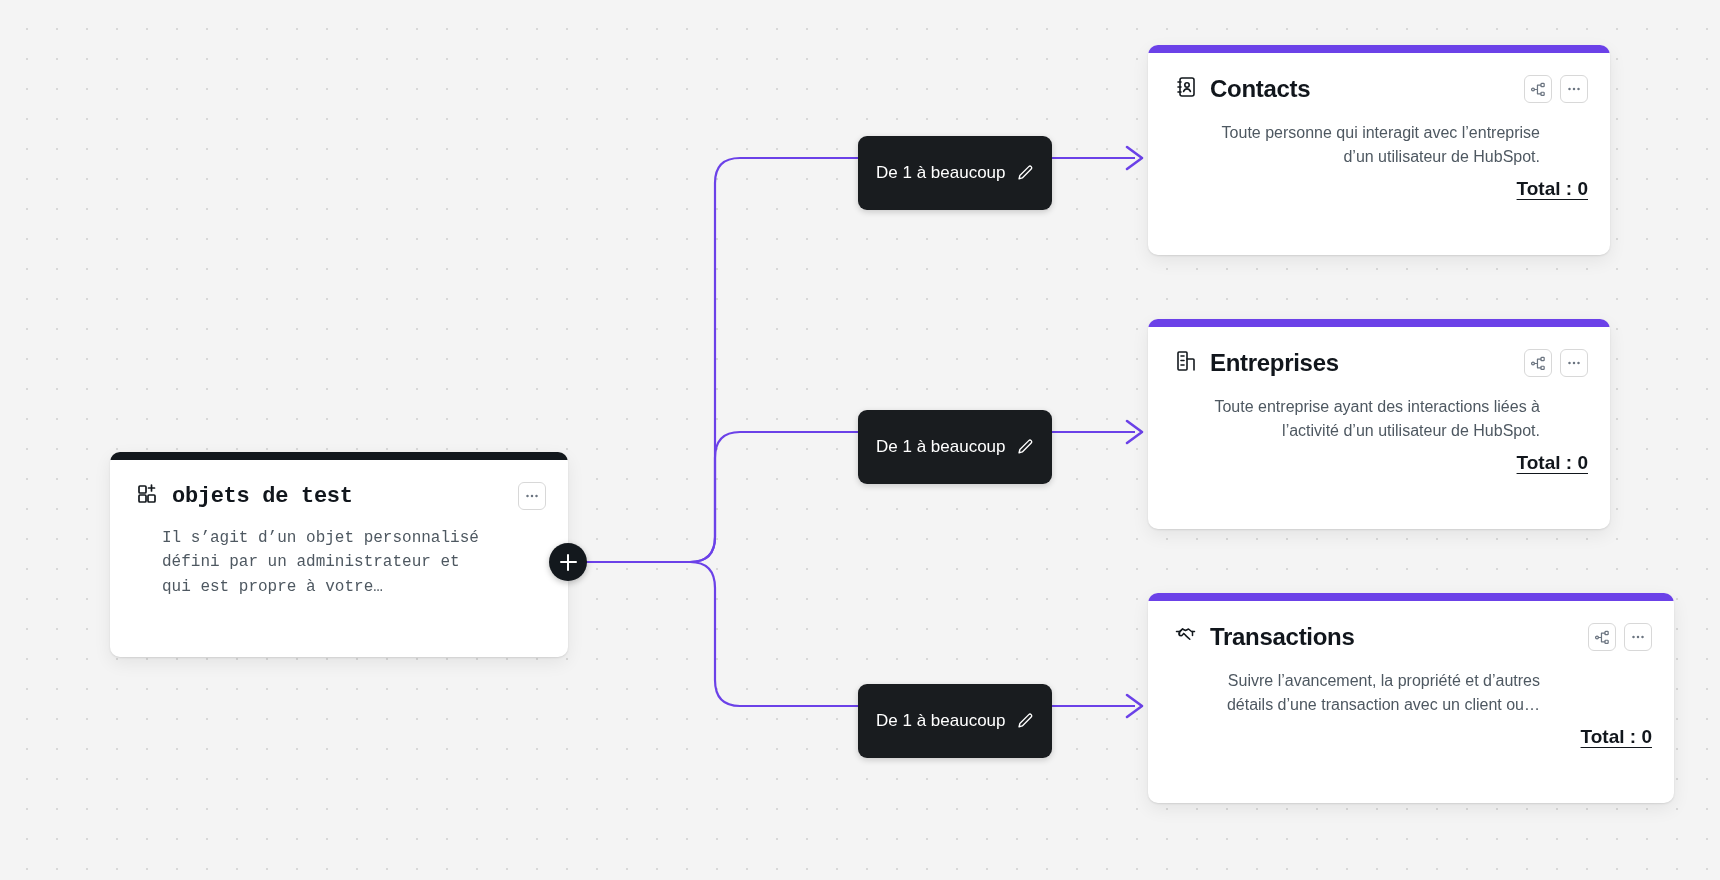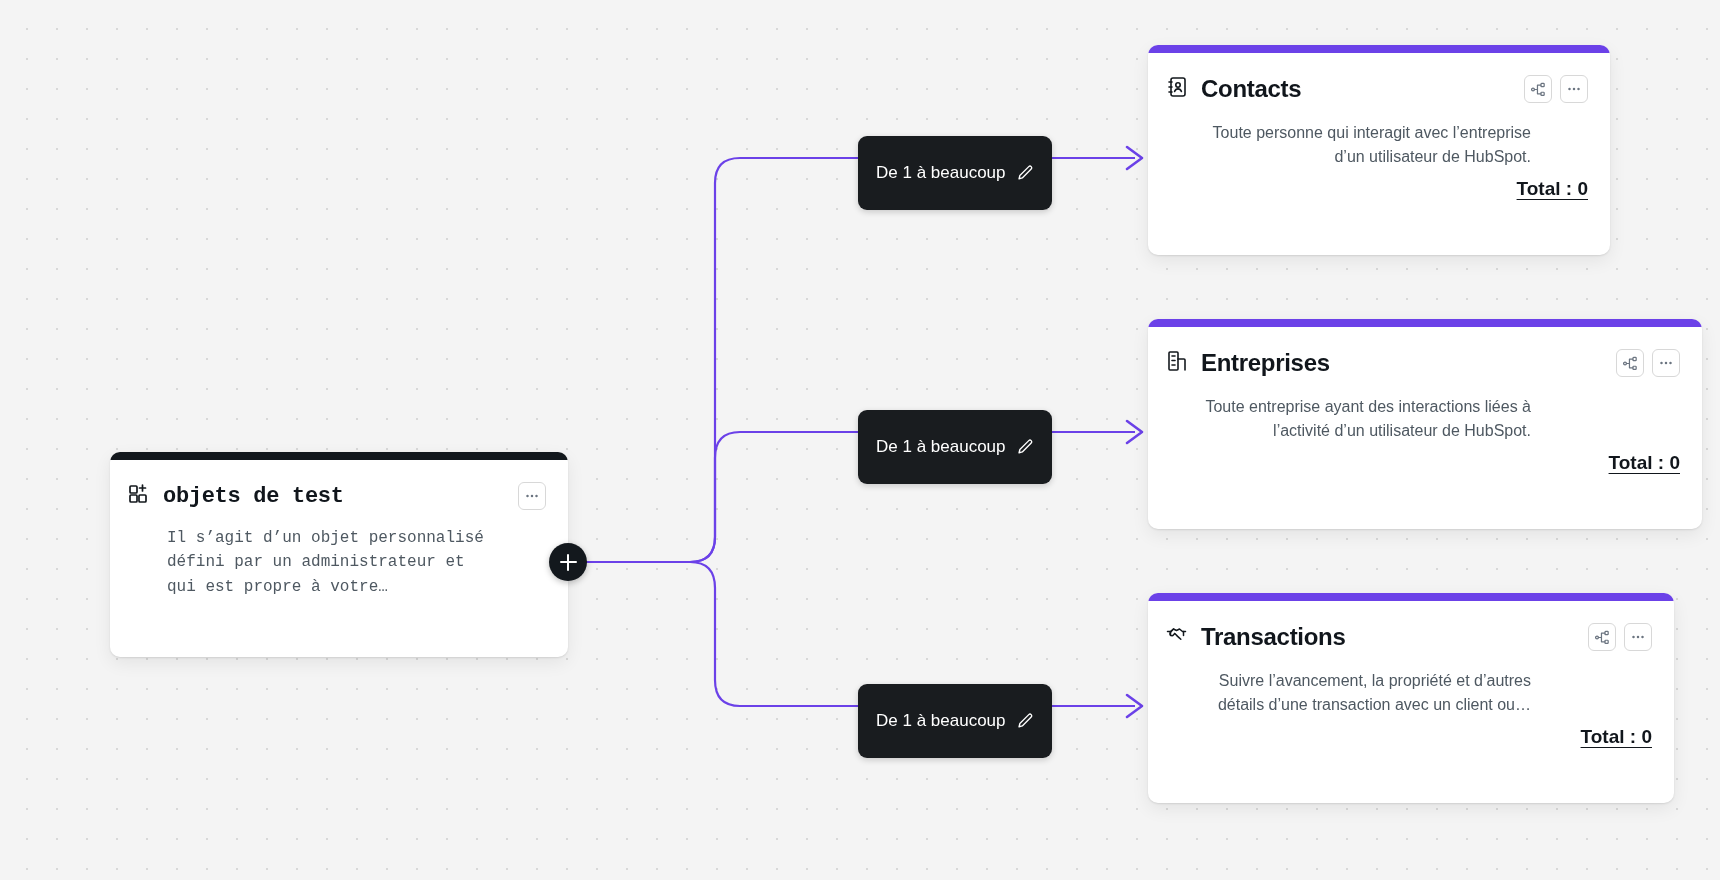--- a/index.html
+++ b/index.html
@@ -36,21 +36,21 @@
     background: #ffffff;
     border-radius: 10px;
     box-shadow: 0 1px 2px rgba(0,0,0,.10), 0 6px 18px rgba(0,0,0,.07);
     overflow: hidden;
   }
   .node-accent {
     height: 8px;
     width: 100%;
     border-radius: 10px 10px 0 0;
   }
-  .node-body { padding: 18px 22px 20px 17px; }
+  .node-body { padding: 18px 22px 20px 26px; }
 
   .node-head {
     display: flex;
     align-items: center;
     gap: 12px;
     min-height: 36px;
   }
   .node-title {
     font-size: 24px;
     font-weight: 700;
@@ -97,21 +97,21 @@
     text-decoration: underline;
     text-underline-offset: 4px;
     cursor: pointer;
   }
 
   
   .node-source .node-accent { background: #13181d; }
   .node-source .node-title { font-size: 22px; }
   .node-source .node-desc {
     margin-top: 12px;
-    margin-left: 40px;
+    margin-left: 26px;
     max-width: 330px;
   }
 
   
   .node-target .node-accent { background: #6b41e8; }
   .node-target .node-desc { margin-left: 26px; max-width: 340px; text-align: right; }
 
   
   .plus-handle {
     position: absolute;
@@ -236,21 +236,21 @@
           </button>
         </span>
       </div>
       <p class="node-desc">Toute personne qui interagit avec l’entreprise d’un utilisateur de HubSpot.</p>
       <div class="node-total-row">
         <span class="node-total">Total : 0</span>
       </div>
     </div>
   </div>
 
-  <div class="node node-target" style="left:1148px; top:319px; width:554px; height:210px;">
+  <div class="node node-target" style="left:1148px; top:319px; width:462px; height:210px;">
     <div class="node-accent"></div>
     <div class="node-body">
       <div class="node-head">
         <span class="node-icon">
           <svg width="24" height="24" viewBox="0 0 24 24" fill="none" stroke="#13181d" stroke-width="1.6" stroke-linecap="round" stroke-linejoin="round">
             <rect x="4" y="3" width="9" height="18" rx="1"></rect>
             <path d="M13 10h6a1 1 0 0 1 1 1v10"></path>
             <line x1="7" y1="7" x2="10" y2="7"></line>
             <line x1="7" y1="11.5" x2="10" y2="11.5"></line>
             <line x1="7" y1="16" x2="10" y2="16"></line>

